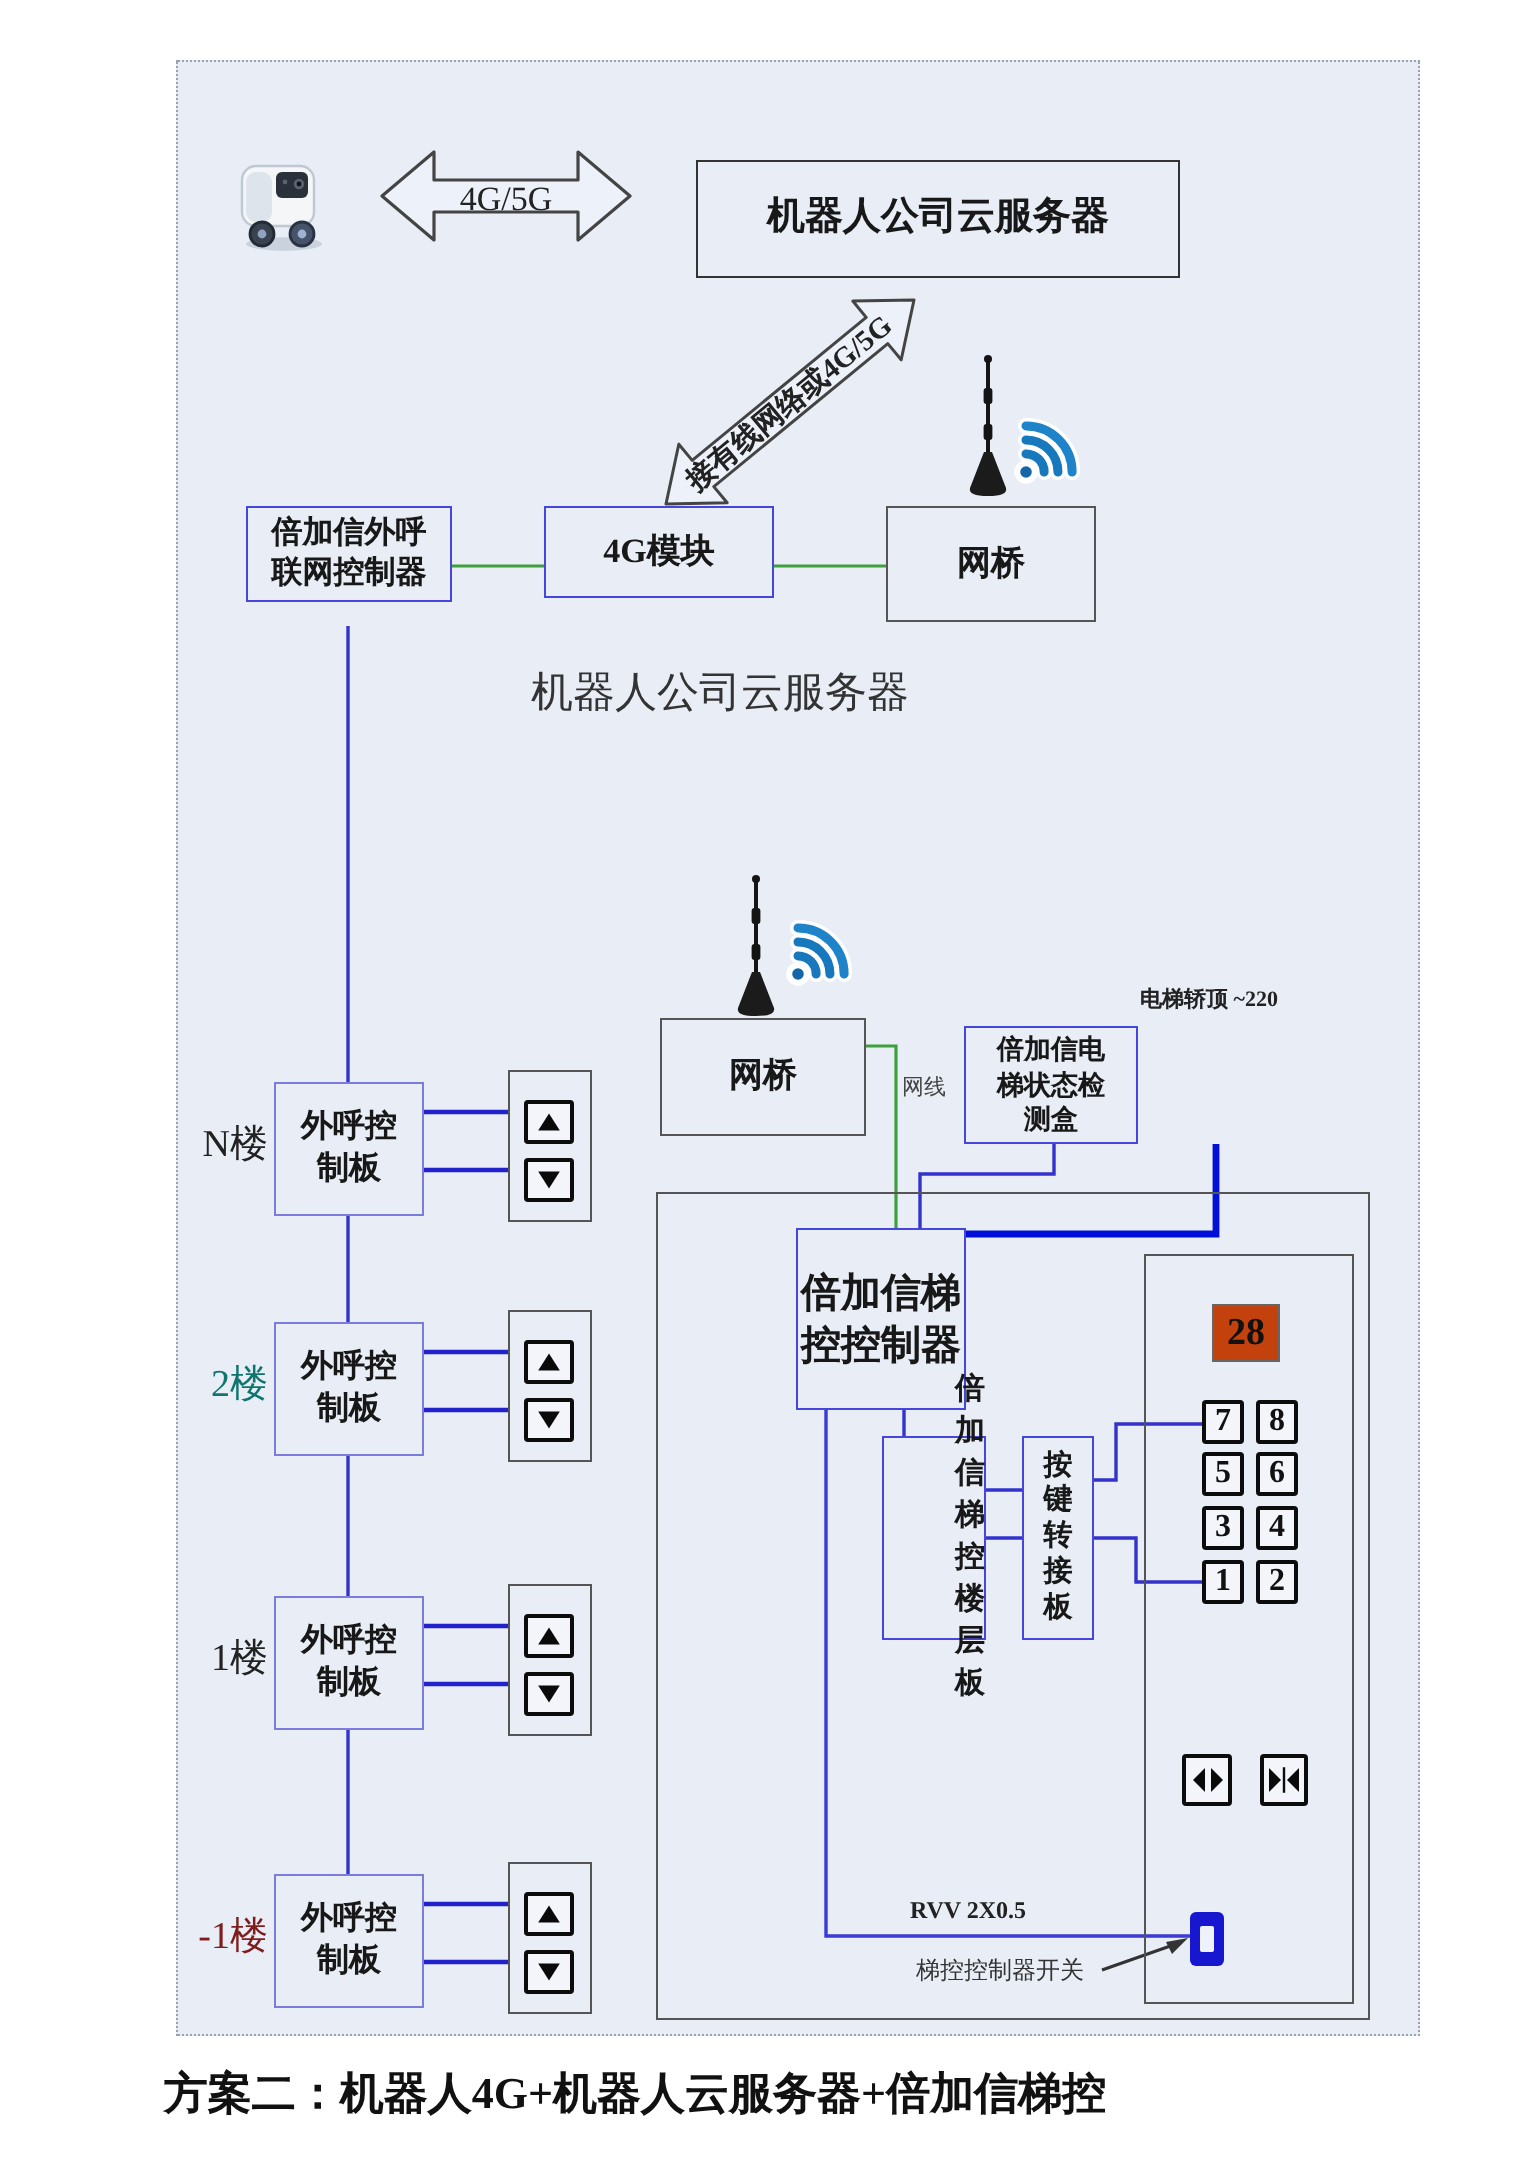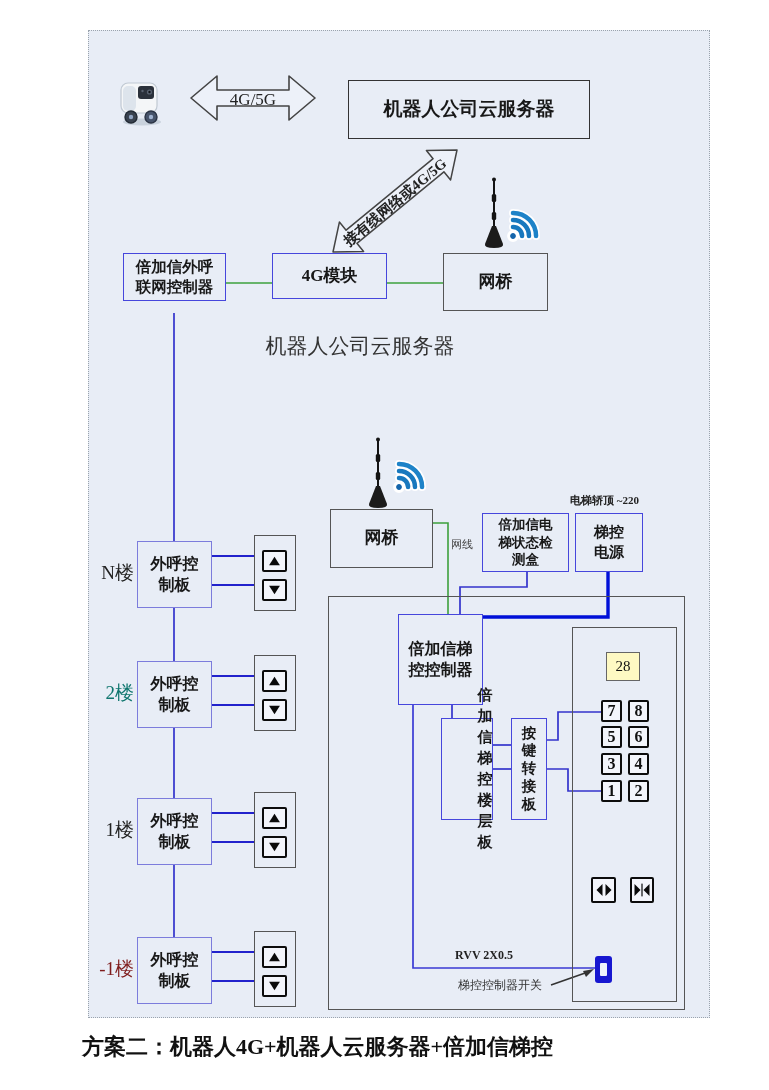--- a/index.html
+++ b/index.html
@@ -14,22 +14,22 @@
   .hollow{background:transparent;}
   .b-blue{border:1.6px solid #4646dc;}
   .b-purple{border:1.6px solid #7c7cdc;}
   .b-gray{border:1.6px solid #555;}
   .lbl{position:absolute;z-index:3;color:#2a2a2a;white-space:pre-line;line-height:1.25;}
   .pbtn{position:absolute;z-index:4;box-sizing:border-box;border:2.4px solid #0c0c0c;
         background:#f3f5fb;border-radius:2px;display:flex;align-items:center;
         justify-content:center;font-weight:bold;color:#111;}
   .numbtn{font-size:16px;}
   .disp{position:absolute;z-index:4;box-sizing:border-box;border:1.6px solid #666;
-        background:#fef9c3;display:flex;align-items:center;justify-content:center;
-        font-weight:normal;font-size:15px;color:#111;}
+        background:#c2410c;display:flex;align-items:center;justify-content:center;
+        font-weight:bold;font-size:19px;color:#111;}
   .cap{position:absolute;z-index:3;text-align:center;color:#111;}
   .switch{position:absolute;z-index:5;box-sizing:border-box;background:#1717d0;
           border-radius:3px;display:flex;align-items:center;justify-content:center;}
   .switch .inner{width:7px;height:13px;background:#eef2fb;border-radius:1px;}
 </style>
 </head>
 <body>
 
 <div id="stage">
   <div id="board"></div>
@@ -123,29 +123,25 @@
 
   <div class="box b-gray" style="left:330px;top:509px;width:103px;height:59px;font-size:17px;">
     <span>网桥</span>
   </div>
   <div class="lbl" style="left:451px;top:538px;font-size:11px;color:#444;">网线</div>
   <div class="box b-blue" style="left:482px;top:513px;width:87px;height:59px;font-size:13.5px;">
     <span>倍加信电
 梯状态检
 测盒</span>
   </div>
-  <div class="box b-blue" style="left:575px;top:513px;width:68px;height:59px;font-size:15px;">
-    <span>梯控
-电源</span>
-  </div>
   <div class="lbl" style="left:570px;top:494px;width:92px;font-size:11px;font-weight:bold;color:#222;">电梯轿顶 ~220</div>
 
   <div class="box b-gray hollow" style="left:328px;top:596px;width:357px;height:414px;"></div>
 
-  <div class="box b-blue" style="left:398px;top:614px;width:85px;height:91px;font-size:16px;">
+  <div class="box b-blue" style="left:398px;top:614px;width:85px;height:91px;font-size:20px;">
     <span>倍加信梯
 控控制器</span>
   </div>
   <div class="box b-blue" style="left:441px;top:718px;width:52px;height:102px;font-size:15px;line-height:1.4;padding-left:36px;">
     <span>倍加
 信梯
 控楼
 层板</span>
   </div>
   <div class="box b-blue" style="left:511px;top:718px;width:36px;height:102px;font-size:14.5px;line-height:1.22;">

